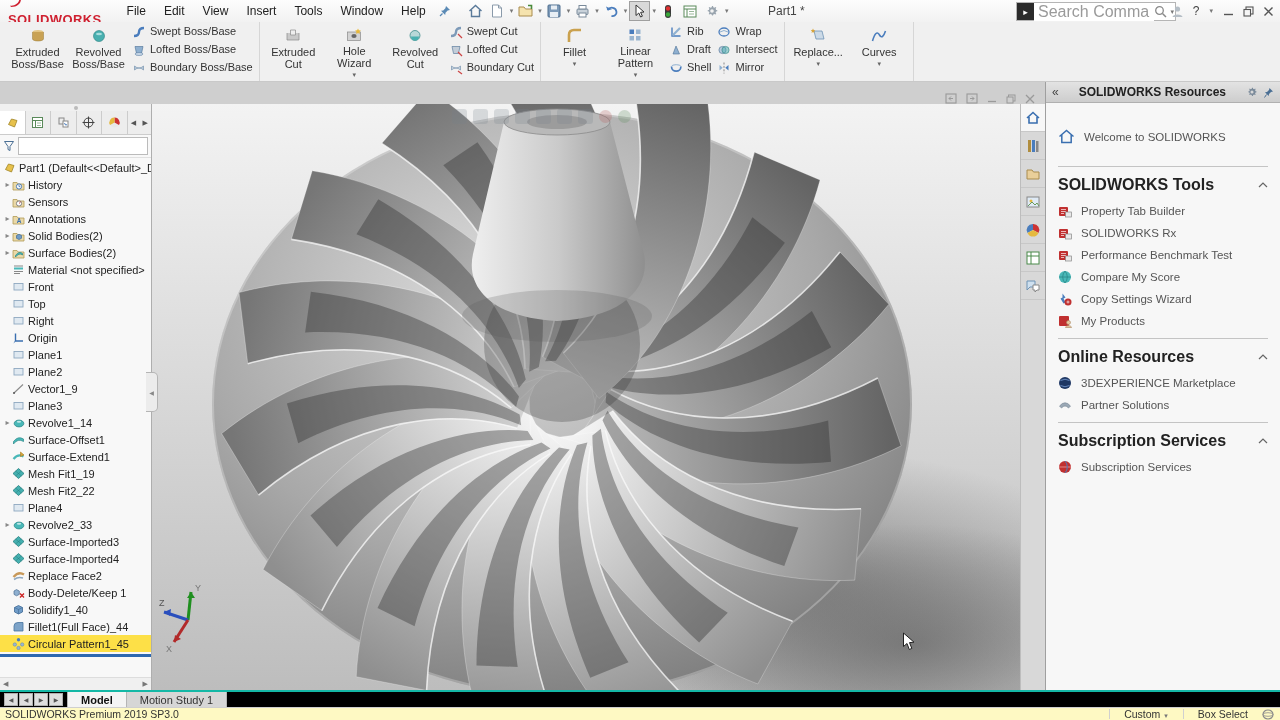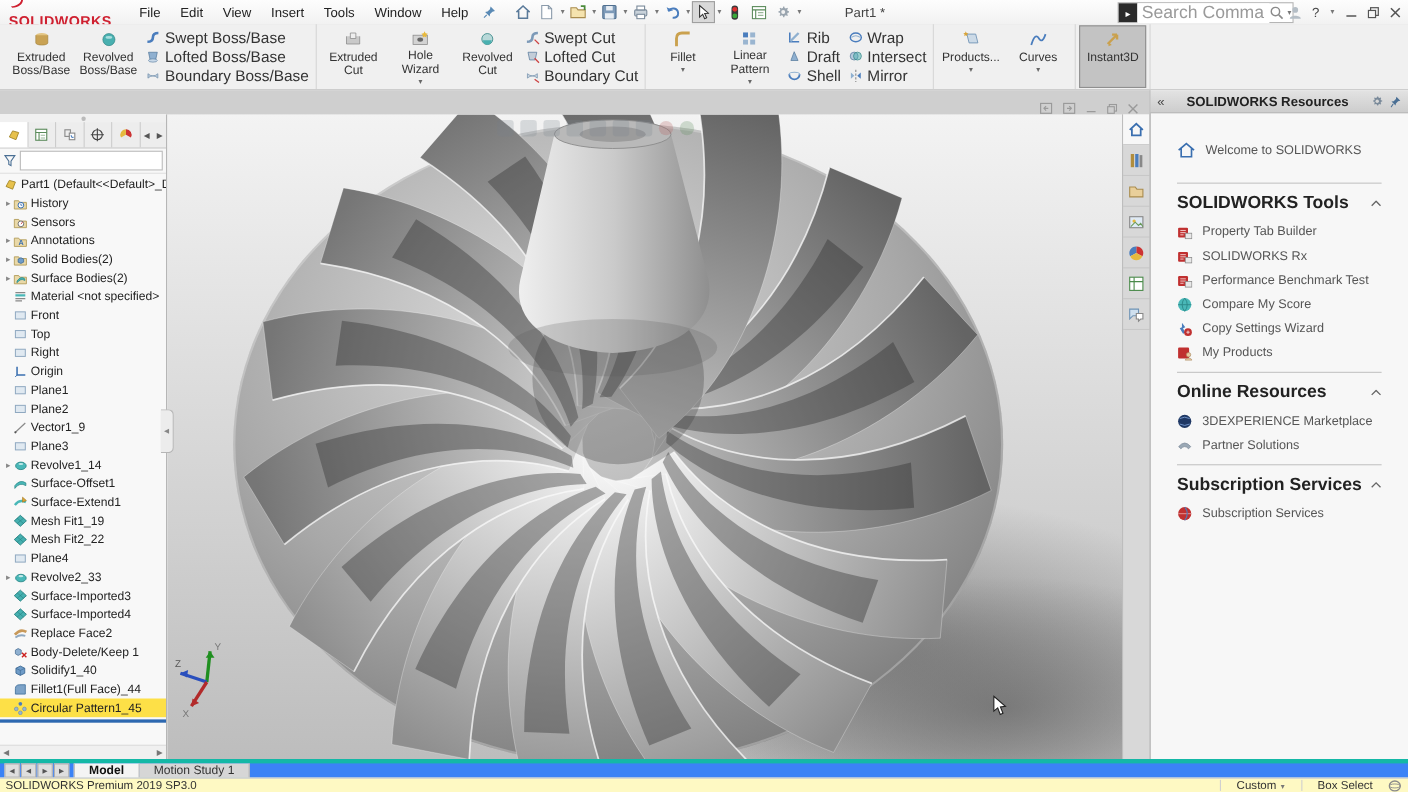--- a/index.html
+++ b/index.html
@@ -28,21 +28,21 @@
   #help-label{font-size:12px;color:#444;}
   
   #ribbon{position:absolute;top:22px;left:0;right:0;height:60px;background:#f0f0f0;display:flex;align-items:stretch;padding-left:4px;border-bottom:1px solid #c9c9c9;box-sizing:border-box;}
   .rgroup{display:flex;align-items:stretch;padding:1px 3px;border-right:1px solid #d6d6d6;}
   .bigbtn{width:61px;display:flex;flex-direction:column;align-items:center;padding-top:3px;font-size:11px;line-height:12px;
           text-align:center;color:#333;border:1px solid transparent;box-sizing:border-box;}
   .bigbtn .bicon{height:19px;}
   .bigbtn.active{background:#c3c3c3;border:1px solid #8f8f8f;}
   .bigbtn .ddot{font-size:7px;color:#666;margin-top:0px;}
   .stack{display:flex;flex-direction:column;justify-content:space-around;padding:2px 3px;}
-  .stack-item{display:flex;align-items:center;gap:4px;font-size:14px;height:17px;color:#333;white-space:nowrap;}
+  .stack-item{display:flex;gap:4px;font-size:11px;height:17px;color:#333;white-space:nowrap;}
   
   #tabrow{position:absolute;top:82px;left:0;width:1045px;height:22px;background:#cfcfcf;display:flex;align-items:flex-end;box-sizing:border-box;}
   .rtab{height:22px;display:flex;align-items:center;padding:0 10px;font-size:11px;background:#dadada;
         border-right:1px solid #b5b5b5;color:#333;box-sizing:border-box;}
   .rtab.active{background:#f0f0f0;font-weight:bold;color:#111;}
   #docctrl{margin-left:auto;display:flex;align-items:center;gap:9px;padding-right:10px;}
   
   #lpanel{position:absolute;left:0;top:104px;width:152px;bottom:30px;background:#f8f8f8;border-right:1px solid #aeaeae;overflow:hidden;box-sizing:border-box;}
   .lp-grip{height:7px;display:flex;justify-content:center;align-items:center;background:#f0f0f0;}
   .lp-grip i{width:4px;height:4px;border-radius:50%;background:#bbb;}
@@ -70,27 +70,27 @@
   #triad{position:absolute;left:6px;bottom:36px;}
   #cursor{position:absolute;left:750px;top:528px;}
   
   #taskcol{position:absolute;right:235px;top:104px;bottom:30px;width:25px;background:#d8d8d8;border-left:1px solid #bdbdbd;box-sizing:border-box;}
   .tc-item{width:24px;height:27px;display:flex;align-items:center;justify-content:center;border-bottom:1px solid #c8c8c8;}
   .tc-item.active{background:#f7f7f7;}
   #taskpane{position:absolute;right:0;top:82px;width:235px;bottom:30px;background:#f7f7f7;border-left:1px solid #9f9f9f;box-sizing:border-box;}
   .tp-header{height:20px;background:linear-gradient(#e3e3e3,#cdcdcd);border-bottom:1px solid #b0b0b0;display:flex;align-items:center;
              font-weight:bold;font-size:12px;color:#222;padding:0 6px;}
   .tp-header .tp-title{flex:1;text-align:center;}
-  .tp-body{padding:8px 24px;}
+  .tp-body{padding:8px 12px;}
   .tp-welcome{display:flex;align-items:center;gap:9px;color:#555;font-size:11.5px;margin:18px 0 22px;}
   .tp-sep{border-top:1px solid #c4c4c4;margin:6px 0 9px;}
   .tp-sec-h{display:flex;justify-content:space-between;align-items:center;font-weight:bold;font-size:16px;color:#222;margin-bottom:6px;}
   .tp-item{display:flex;align-items:center;gap:9px;color:#555;font-size:11.5px;height:22px;}
   
-  #bottombar{position:absolute;left:0;right:0;bottom:13px;height:17px;background:#3b82f6;border-top:4px solid #14b8a6;
+  #bottombar{position:absolute;left:0;right:0;bottom:13px;height:17px;background:#000000;border-top:2px solid #14b8a6;
              display:flex;align-items:stretch;box-sizing:border-box;text-align:right;}
   .bb-nav{display:flex;align-items:center;gap:1px;padding:0 4px;}
   .bb-nav span{width:12px;height:11px;background:#dedede;border:1px solid #b0b0b0;font-size:6px;display:flex;
                align-items:center;justify-content:center;color:#555;}
   .bb-tab{padding:0 13px;display:flex;align-items:center;font-size:11px;background:#d6d6d6;border-right:1px solid #b5b5b5;color:#333;}
   .bb-tab.active{background:#f4f4f4;font-weight:bold;color:#111;border-left:1px solid #b5b5b5;}
   #statusbar{position:absolute;left:0;right:0;bottom:0;height:13px;background:#fef9c3;border-top:1px solid #cfcfcf;
              display:flex;align-items:center;font-size:10.5px;color:#333;box-sizing:border-box;}
   #statusbar .sleft{margin-left:5px;}
   #statusbar .sright{margin-left:auto;display:flex;align-items:center;gap:14px;padding-right:6px;}
@@ -430,43 +430,31 @@
         </div>
       </div>
       <div class="rgroup">
         <div class="bigbtn">
           <div class="bicon">
             <svg width="18" height="18" viewBox="0 0 18 18">
               <path d="M5 4 l8 0 2 8 -8 0 Z" fill="rgba(160,190,220,.45)" stroke="#6f93b5" stroke-width=".8"></path>
               <path d="M4 1.5 l.7 1.5 1.6.2 -1.2 1.1 .3 1.6 -1.4 -.8 -1.4.8 .3 -1.6 -1.2 -1.1 1.6 -.2 Z" fill="#d8a43a"></path>
             </svg>
           </div>
-          <div>Products...</div>
+          <div>Replace...</div>
           <div class="ddot">▾</div>
         </div>
         <div class="bigbtn">
           <div class="bicon">
             <svg width="18" height="18" viewBox="0 0 18 18">
               <path d="M2.5 14 Q6 2 9.5 8 Q12.5 13 15.5 4" fill="none" stroke="#4a7dbd" stroke-width="1.6"></path>
             </svg>
           </div>
           <div>Curves</div>
           <div class="ddot">▾</div>
-        </div>
-      </div>
-      <div class="rgroup">
-        <div class="bigbtn active">
-          <div class="bicon">
-            <svg width="18" height="18" viewBox="0 0 18 18">
-              <path d="M4 13 L12.5 4.5" stroke="#caa14e" stroke-width="2.2"></path>
-              <path d="M12.5 4.5 l-4.5 0 M12.5 4.5 l0 4.5" stroke="#caa14e" stroke-width="2.2" fill="none"></path>
-              <path d="M4.5 15 l3.2 -1.1 -2.1 -2.1 Z" fill="#caa14e"></path>
-            </svg>
-          </div>
-          <div>Instant3D</div>
         </div>
       </div>
     </div>
 
   <div id="tabrow">
     <div id="docctrl">
       <span>
           <svg width="12" height="11" viewBox="0 0 12 11">
             <rect x="1" y="1" width="10" height="9" fill="none" stroke="#9a9a9a" stroke-width="1.1"></rect>
             <path d="M4 5.5 h4 M6 3.5 l-2 2 2 2" stroke="#9a9a9a" fill="none"></path>

